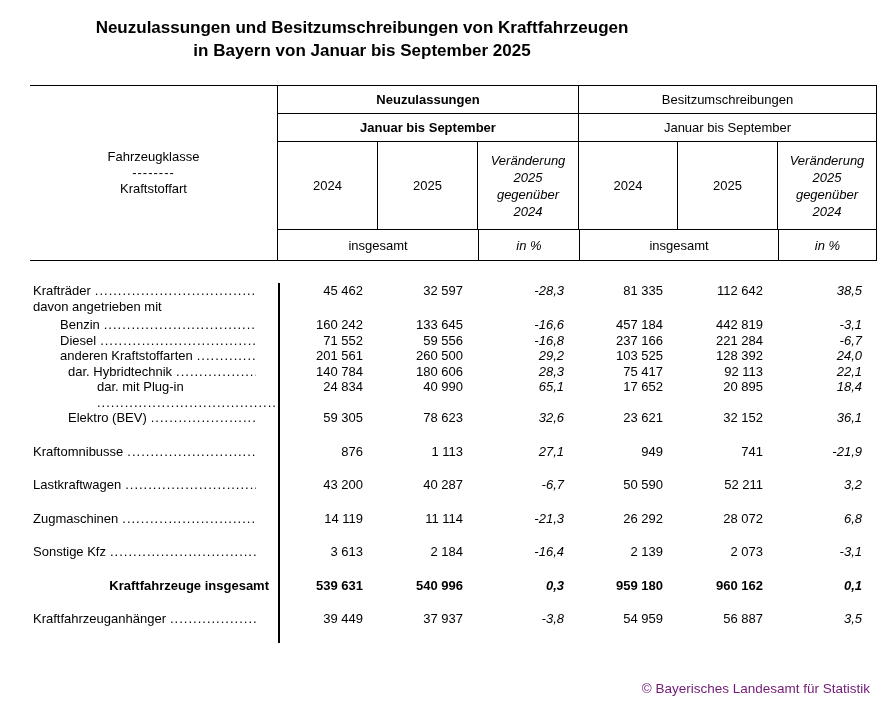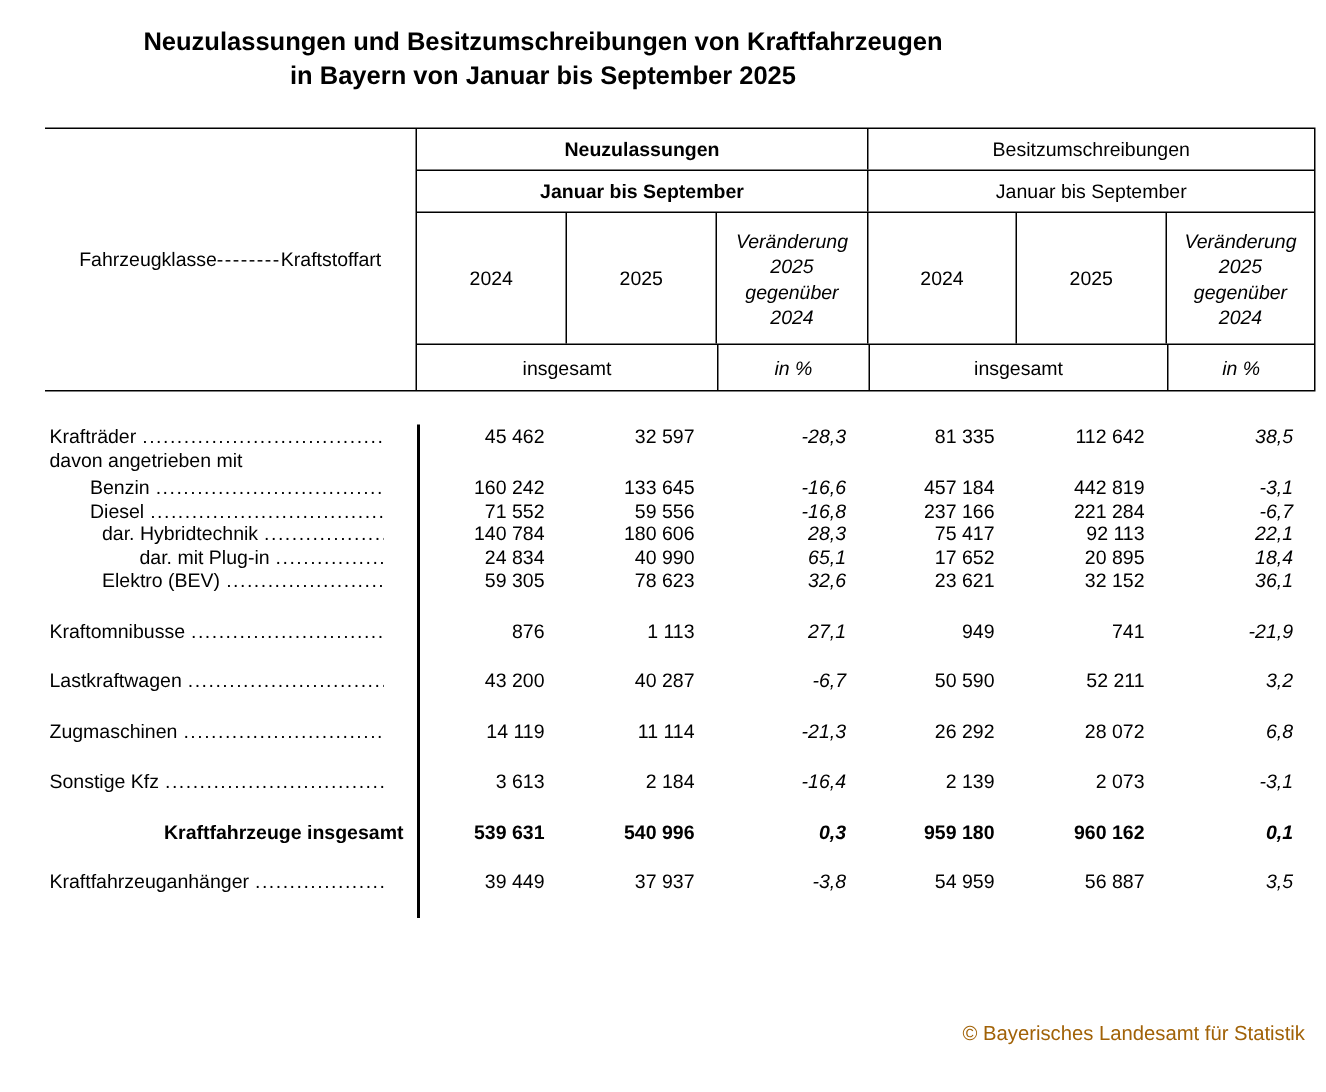--- a/index.html
+++ b/index.html
@@ -19,21 +19,21 @@
   
   .table{
     position:absolute;left:30px;top:85px;width:847px;
     border-top:1.5px solid #000;font-size:13px;
   }
 
   
   .header{display:grid;grid-template-columns:248px 599px;border-bottom:1.5px solid #000;box-sizing:border-box;}
   .stub{
     border-right:1.5px solid #000;
-    display:flex;flex-direction:row;justify-content:center;align-items:center;
+    display:flex;flex-direction:column;justify-content:center;align-items:center;
     line-height:16px;
   }
   .stub .dash{letter-spacing:1px;}
   .hright{border-right:1.5px solid #000;box-sizing:border-box;}
   .hrow{display:grid;box-sizing:border-box;}
   .hrow > div{display:flex;align-items:center;justify-content:center;text-align:center;box-sizing:border-box;}
   .groups,.periods{grid-template-columns:301px 1fr;height:28px;border-bottom:1.5px solid #000;}
   .g1{border-right:1.5px solid #000;font-weight:bold;}
   .years{grid-template-columns:100px 100px 101px 99px 100px 1fr;height:88px;border-bottom:1.5px solid #000;}
   .years > div{border-right:1.5px solid #000;flex-direction:column;}
@@ -56,31 +56,31 @@
   .row.first{margin-top:22px;}
   .row.gap{margin-top:18px;}
   .row.small{margin-top:3px;}
   .row.bold{font-weight:bold;}
   .num{text-align:right;padding-right:15px;white-space:nowrap;}
   .pct{font-style:italic;}
   .label{display:flex;align-items:baseline;padding-right:22px;overflow:hidden;box-sizing:border-box;}
   .ind0{padding-left:3px;}
   .ind1{padding-left:30px;}
   .ind2{padding-left:38px;}
-  .ind3{padding-left:63px;}
+  .ind3{padding-left:63px;flex-direction:column;}
   .lab-text{white-space:nowrap;}
   .leader{flex:1;overflow:hidden;white-space:nowrap;margin-left:4px;min-width:0;}
   .leader::after{
     content:"..............................................................................................";
     letter-spacing:1px;
   }
   .total-label{justify-content:flex-end;padding-right:9px;align-items:flex-end;}
 
   
-  .copyright{position:absolute;top:681px;right:14px;font-size:13.5px;color:#a16207;}
+  .copyright{position:absolute;top:681px;right:14px;font-size:13.5px;color:#701a75;}
 </style>
 </head>
 <body>
 
 <div class="title">
   <div>Neuzulassungen und Besitzumschreibungen von Kraftfahrzeugen</div>
   <div>in Bayern von Januar bis September 2025</div>
 </div>
 
 <div class="table">
@@ -157,20 +157,32 @@
           <span class="leader"></span>
         </div>
         <div class="num">71 552</div>
         <div class="num">59 556</div>
         <div class="num pct">-16,8</div>
         <div class="num">237 166</div>
         <div class="num">221 284</div>
         <div class="num pct">-6,7</div>
       </div>
       <div class="row none">
+        <div class="label ind1">
+          <span class="lab-text">anderen Kraftstoffarten</span>
+          <span class="leader"></span>
+        </div>
+        <div class="num">201 561</div>
+        <div class="num">260 500</div>
+        <div class="num pct">29,2</div>
+        <div class="num">103 525</div>
+        <div class="num">128 392</div>
+        <div class="num pct">24,0</div>
+      </div>
+      <div class="row none">
         <div class="label ind2">
           <span class="lab-text">dar. Hybridtechnik</span>
           <span class="leader"></span>
         </div>
         <div class="num">140 784</div>
         <div class="num">180 606</div>
         <div class="num pct">28,3</div>
         <div class="num">75 417</div>
         <div class="num">92 113</div>
         <div class="num pct">22,1</div>

